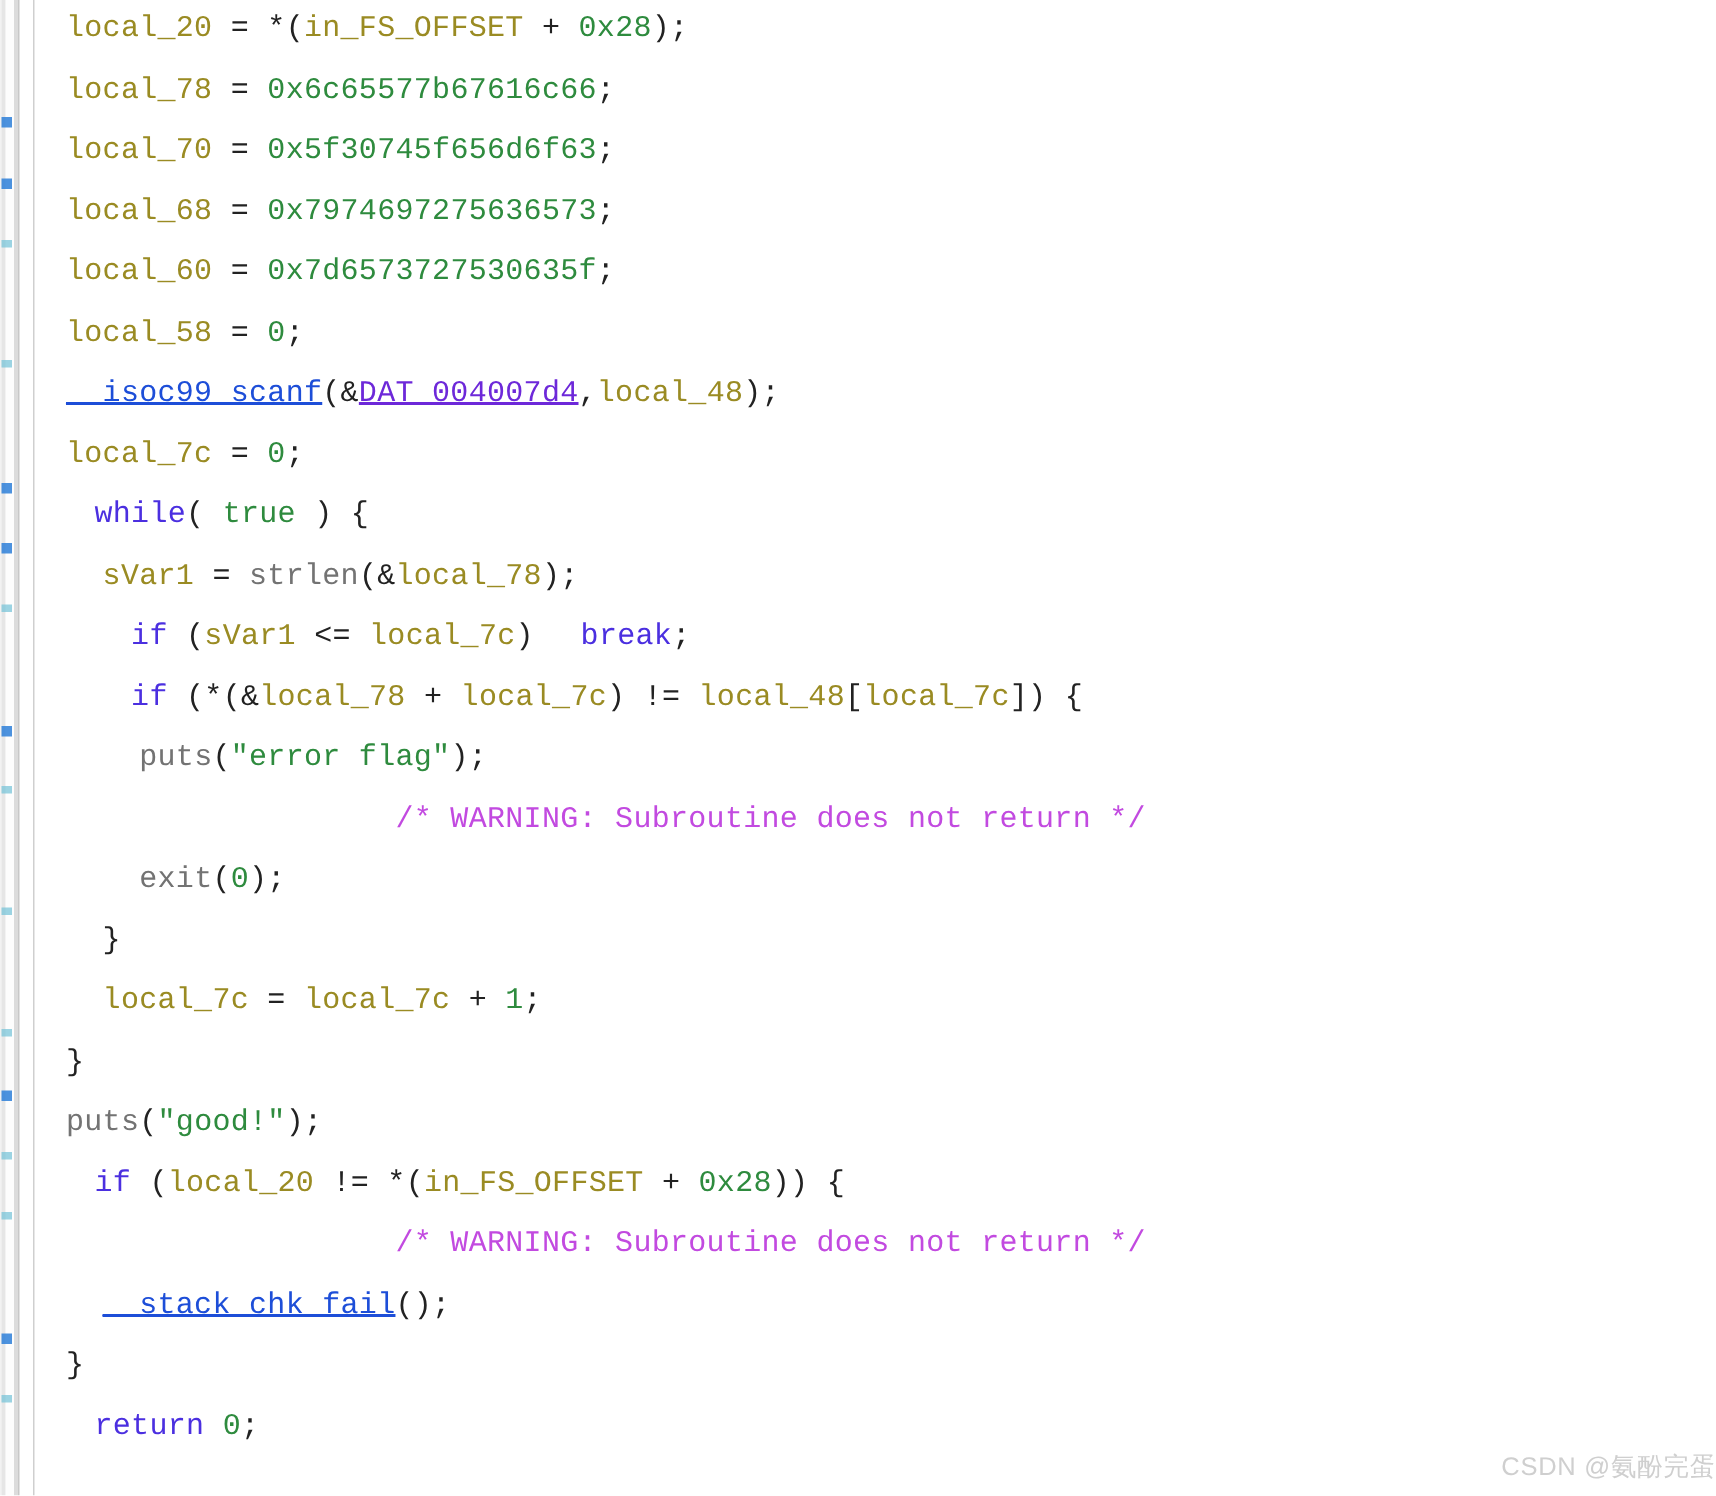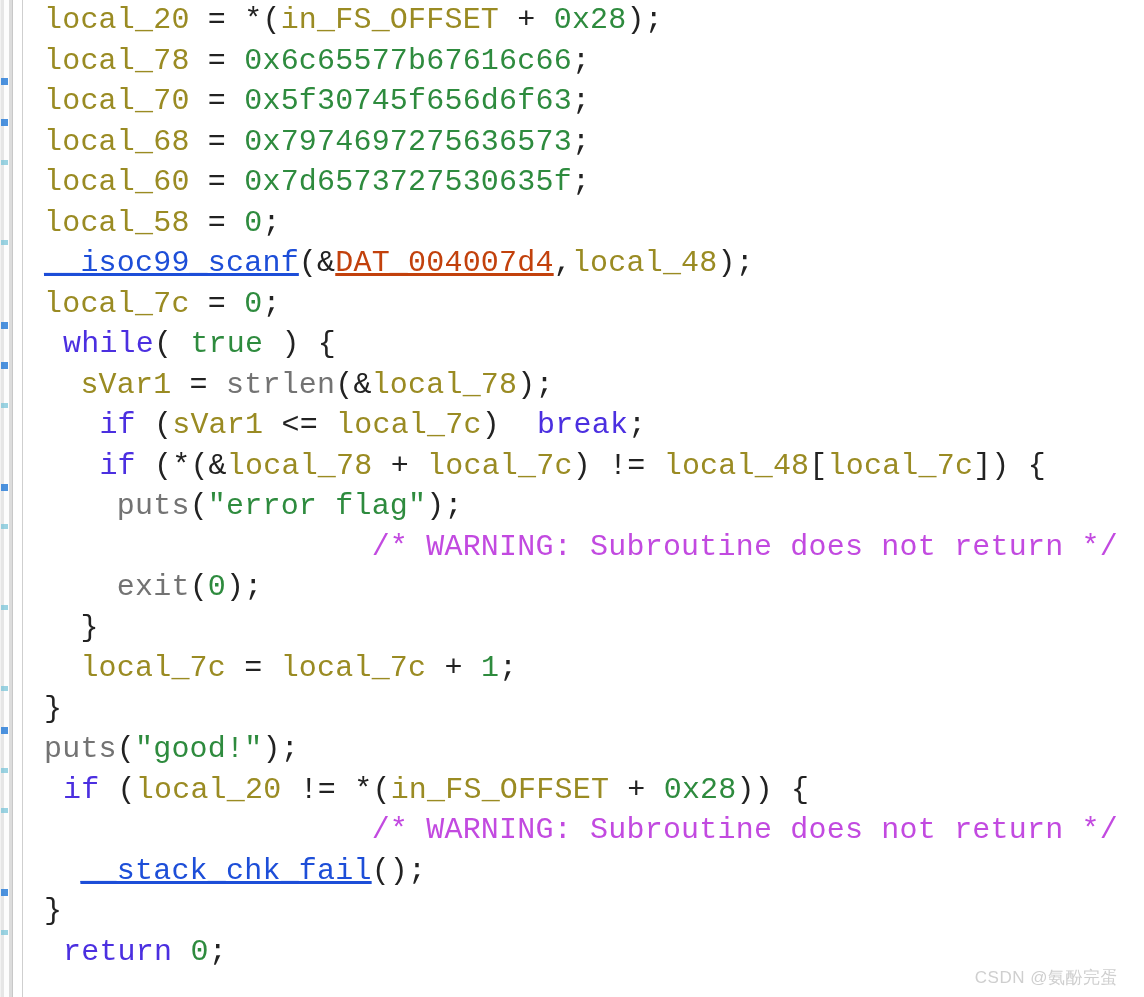--- a/index.html
+++ b/index.html
@@ -58,46 +58,46 @@
     height: 5px;
   }
 
   
   #code {
     position: absolute;
     left: 30px;
     top: 0;
     width: 1114px;
     height: 997px;
-    font-size: 30px;
+    font-size: 20px;
     line-height: 40.5px;
     white-space: pre;
     color: #222222;
     letter-spacing: 0.2px;
   }
   .line {
     height: 40.5px;
     padding-left: 14px;
   }
 
   
   .kw    { color: #4b2fe0; margin-left: 19px; }        
   .fn    { color: #1d4ed8; text-decoration: underline; }
   .fn-nu { color: #737373; }
   .var   { color: #9a8b23; }
   .num   { color: #2e8b3e; }
   .str   { color: #2e8b3e; }
-  .sym   { color: #c2410c; text-decoration: underline; }
+  .sym   { color: #6d28d9; text-decoration: underline; }
   .cmt   { color: #c24ae0; }
   .op    { color: #222222; }
 
   
   #watermark {
     position: absolute;
-    right: 26px;
+    right: 0;
     bottom: 8px;
     font-family: "Liberation Sans", sans-serif;
     font-size: 17px;
     color: #cfcfcf;
     letter-spacing: .5px;
     user-select: none;
   }
 </style>
 </head>
 <body>

